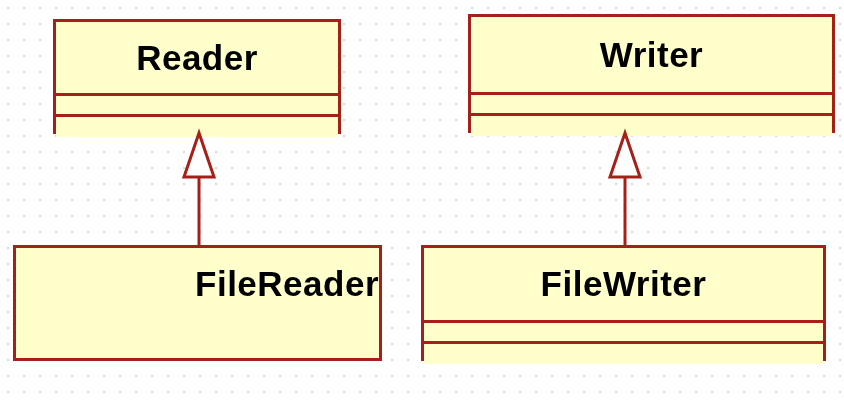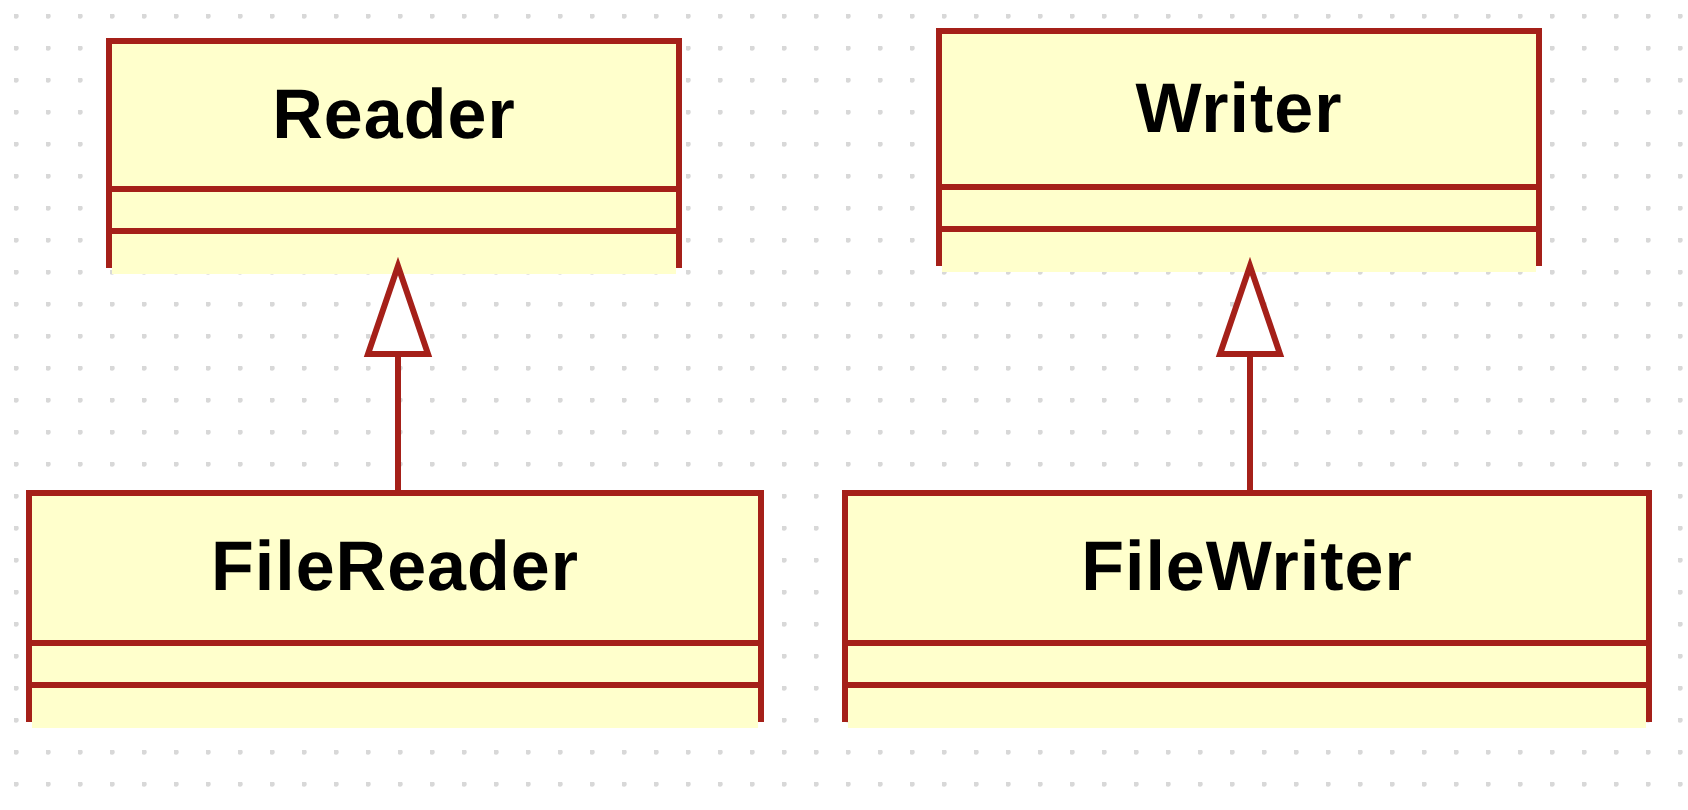--- a/index.html
+++ b/index.html
@@ -43,22 +43,22 @@
   }
   .uml-attrs,
   .uml-ops {
     flex: 0 0 auto;
     border-top: 3px solid #a52019;
     background: #ffffcc;
   }
 
   
   .box-reader    { left: 53px;  top: 19px;  width: 288px; height: 115px; }
-  .box-writer    { left: 468px; top: 14px;  width: 303px; height: 119px; }
-  .box-filereader{ left: 13px;  top: 245px; width: 369px; height: 116px; }
+  .box-writer    { left: 468px; top: 14px;  width: 367px; height: 119px; }
+  .box-filereader{ left: 13px;  top: 245px; width: 369px; height: 116px; align-items: flex-end; }
   .box-filewriter{ left: 421px; top: 245px; width: 405px; height: 116px; }
 
   .box-reader .uml-name     { height: 71px; font-size: 35px; border-radius: 19px; }
   .box-reader .uml-attrs    { height: 18px; }
   .box-reader .uml-ops      { height: 20px; }
 
   .box-writer .uml-name     { height: 75px; font-size: 35px; }
   .box-writer .uml-attrs    { height: 18px; }
   .box-writer .uml-ops      { height: 20px; }
 

